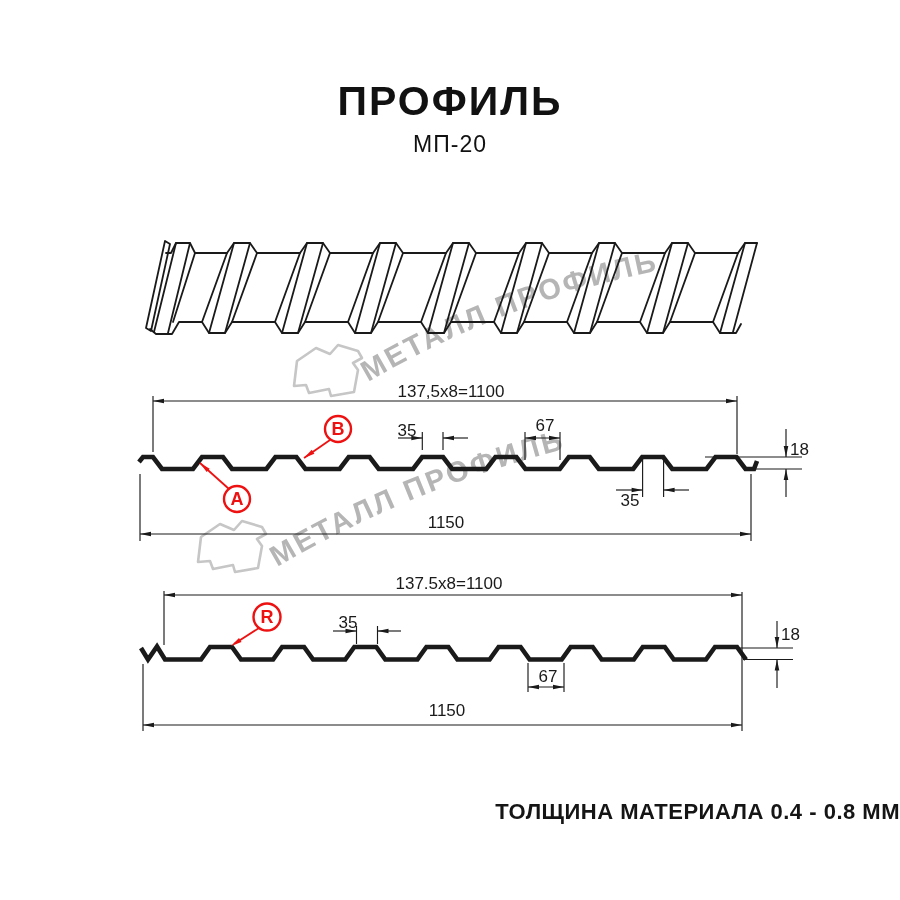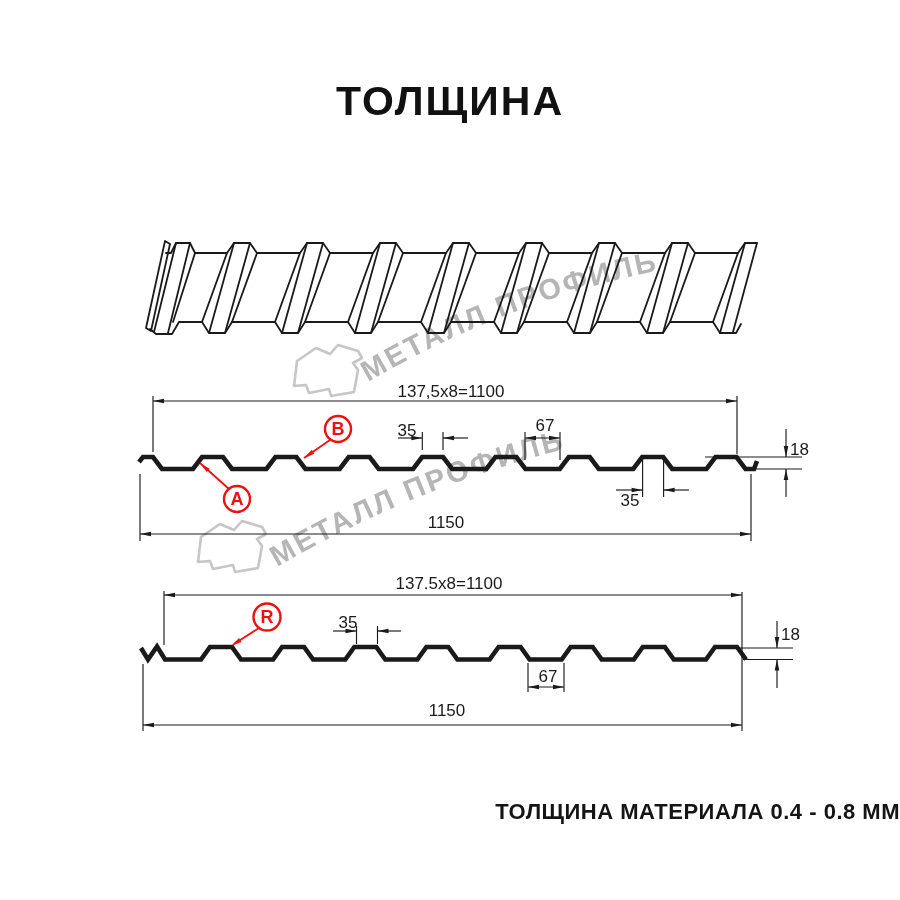--- a/index.html
+++ b/index.html
@@ -23,21 +23,22 @@
   .red-letter{font-size:18px;font-weight:700;fill:var(--red);}
   .wm-text{font-size:29px;font-weight:700;letter-spacing:2.5px;fill:var(--wm);}
   .wm-logo{stroke:var(--wm-logo);stroke-width:2.6;fill:none;stroke-linejoin:round;}
 </style>
 </head>
 <body>
 
 <div class="stage">
 
   <div class="title-block">
-    <div class="title-main">ТОЛЩИНА</div>
+    <div class="title-main">ПРОФИЛЬ</div>
+    <div class="title-model">МП-20</div>
   </div>
 
   <svg id="drawing" width="900" height="900" viewBox="0 0 900 900">
 
     <g>
       <path id="wmPath1" d="M368,382 Q515,296 682,266" fill="none" stroke="none"></path>
       <text class="wm-text">
         <textPath href="#wmPath1">МЕТАЛЛ ПРОФИЛЬ</textPath>
       </text>
       <path class="wm-logo" d="M294,386 L297,361 L316,348 L330,354 L338,345 L358,351 L362,358 L353,363 L358,370 L354,392 L331,396 L329,389 L309,393 L306,385 Z"></path>

